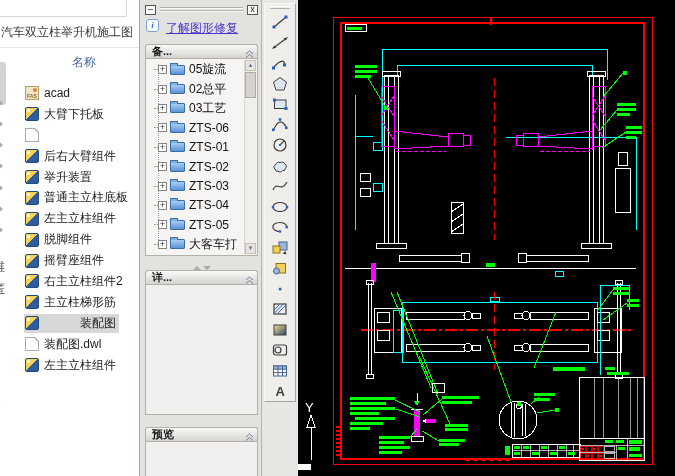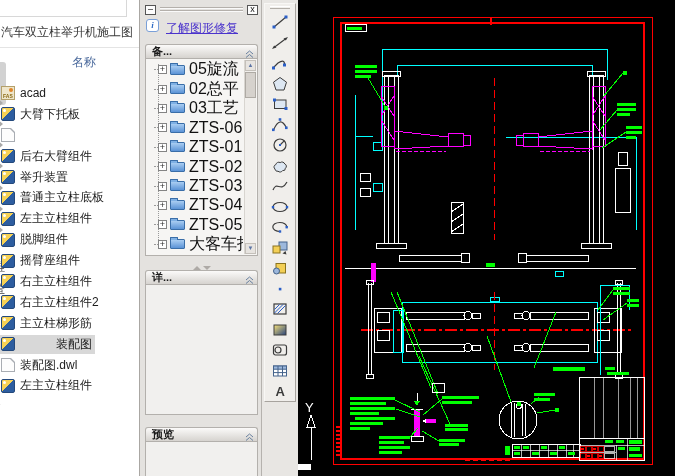--- a/index.html
+++ b/index.html
@@ -12,21 +12,21 @@
   .corner-v{position:absolute;left:126px;top:0;width:1px;height:16px;background:#d8d8d8;}
   .corner-h{position:absolute;left:0;top:16px;width:127px;height:1px;background:#d8d8d8;}
   .fp-title{position:absolute;left:1px;top:24px;font-size:12px;color:#3a3a3a;white-space:nowrap;}
   .fp-divider{position:absolute;left:0;top:47px;width:139px;height:1px;background:#e4e4e4;}
   .fp-colhdr{position:absolute;left:28px;top:54px;font-size:12px;color:#49689b;margin-left:44px;}
   .fp-scrollfrag{position:absolute;left:-2px;top:62px;width:8px;height:43px;background:#d2d2d2;border-radius:3px;}
   .tree-arrow{position:absolute;left:-2px;width:0;height:0;border-top:4px solid transparent;
               border-bottom:4px solid transparent;border-left:5px solid #a9a9a9;}
   .edge-frag{position:absolute;left:-7px;font-size:12px;color:#444;}
   #file-list{position:absolute;left:0;top:83px;width:139px;}
-  .file-row{height:20.9px;display:flex;align-items:center;white-space:nowrap;overflow:hidden;}
+  .file-row{height:20.9px;display:flex;align-items:center;padding-left:24px;white-space:nowrap;overflow:hidden;}
   .row-inner{display:inline-flex;align-items:center;padding:1px 3px 1px 1px;}
   .file-row.selected .row-inner{background:#d8d8d8;gap:36px;}
   .file-label{font-size:12px;color:#1c1c1c;margin-left:5px;}
   .file-icon{position:relative;width:14px;height:14px;flex:0 0 14px;display:inline-block;}
   .file-icon.dwg{background:linear-gradient(135deg,#f7d254 0 46%,#2d5d9f 46% 100%);border:1px solid #24497c;border-radius:2px;}
   .file-icon.dwg::after{content:"";position:absolute;left:1px;top:1px;width:3px;height:3px;background:#fff;border-radius:50%;}
   .file-icon.fas{background:#efe6cb;border:1px solid #b4a06a;}
   .file-icon.fas::before{content:"";position:absolute;right:1px;top:1px;width:4px;height:4px;background:#e0862a;border-radius:50%;}
   .file-icon.fas::after{content:"FAS";position:absolute;left:1px;bottom:0;font-size:5px;line-height:5px;color:#8a6914;font-weight:bold;}
   .file-icon.doc{background:#fdfdfd;border:1px solid #a9adb3;}
@@ -50,21 +50,21 @@
   #tree{position:absolute;left:1px;top:1px;right:14px;bottom:1px;overflow:hidden;}
   .trunk{position:absolute;left:11px;top:4px;bottom:6px;border-left:1px dotted #9a9a9a;}
   .tree-row{position:relative;height:19.4px;display:flex;align-items:center;padding-left:7px;white-space:nowrap;overflow:hidden;}
   .plus-box{width:9px;height:9px;border:1px solid #848484;background:#fff;flex:0 0 9px;
             font-size:9px;line-height:7px;text-align:center;color:#333;}
   .tree-dot{width:4px;height:1px;border-top:1px dotted #9a9a9a;flex:0 0 4px;}
   .folder-icon{position:relative;width:15px;height:10px;margin-left:3px;flex:0 0 15px;
                background:linear-gradient(#a9cdf2,#5b93d6);border:1px solid #3a6ea8;border-radius:1px;}
   .folder-icon::before{content:"";position:absolute;left:-1px;top:-3px;width:6px;height:2px;
                background:#7fb0e4;border:1px solid #3a6ea8;border-bottom:none;border-radius:1px 1px 0 0;}
-  .tree-label{font-size:16px;color:#111;margin-left:4px;}
+  .tree-label{font-size:12px;color:#111;margin-left:4px;}
   #tree-scroll{position:absolute;right:1px;top:1px;width:12px;bottom:1px;background:#f1efec;border-left:1px solid #d8d5d0;}
   .sb-btn{position:absolute;left:0;width:11px;height:11px;background:#e7e4e0;border:1px solid #c4c0ba;
           font-size:6px;text-align:center;line-height:9px;color:#5c74a4;}
   .sb-thumb{position:absolute;left:0;top:12px;width:11px;height:26px;background:#d6d2cd;border:1px solid #aeaaa4;}
   .splitter{position:absolute;left:0;width:123px;top:257px;height:12px;text-align:center;}
   .splitter span{display:inline-block;width:0;height:0;margin:1px 1px;}
   .sp-up{border-left:4px solid transparent;border-right:4px solid transparent;border-bottom:4px solid #aeaaa6;}
   .sp-dn{border-left:4px solid transparent;border-right:4px solid transparent;border-top:4px solid #aeaaa6;}
 
   
@@ -175,26 +175,20 @@
         </div>
 
         <div class="file-row">
           <span class="row-inner">
             <span class="file-icon dwg"></span>
             <span class="file-label">摇臂座组件</span>
           </span>
         </div>
 
 
-        <div class="file-row">
-          <span class="row-inner">
-            <span class="file-icon dwg"></span>
-            <span class="file-label">右主立柱组件</span>
-          </span>
-        </div>
 
         <div class="file-row">
           <span class="row-inner">
             <span class="file-icon dwg"></span>
             <span class="file-label">右主立柱组件2</span>
           </span>
         </div>
 
         <div class="file-row">
           <span class="row-inner">

